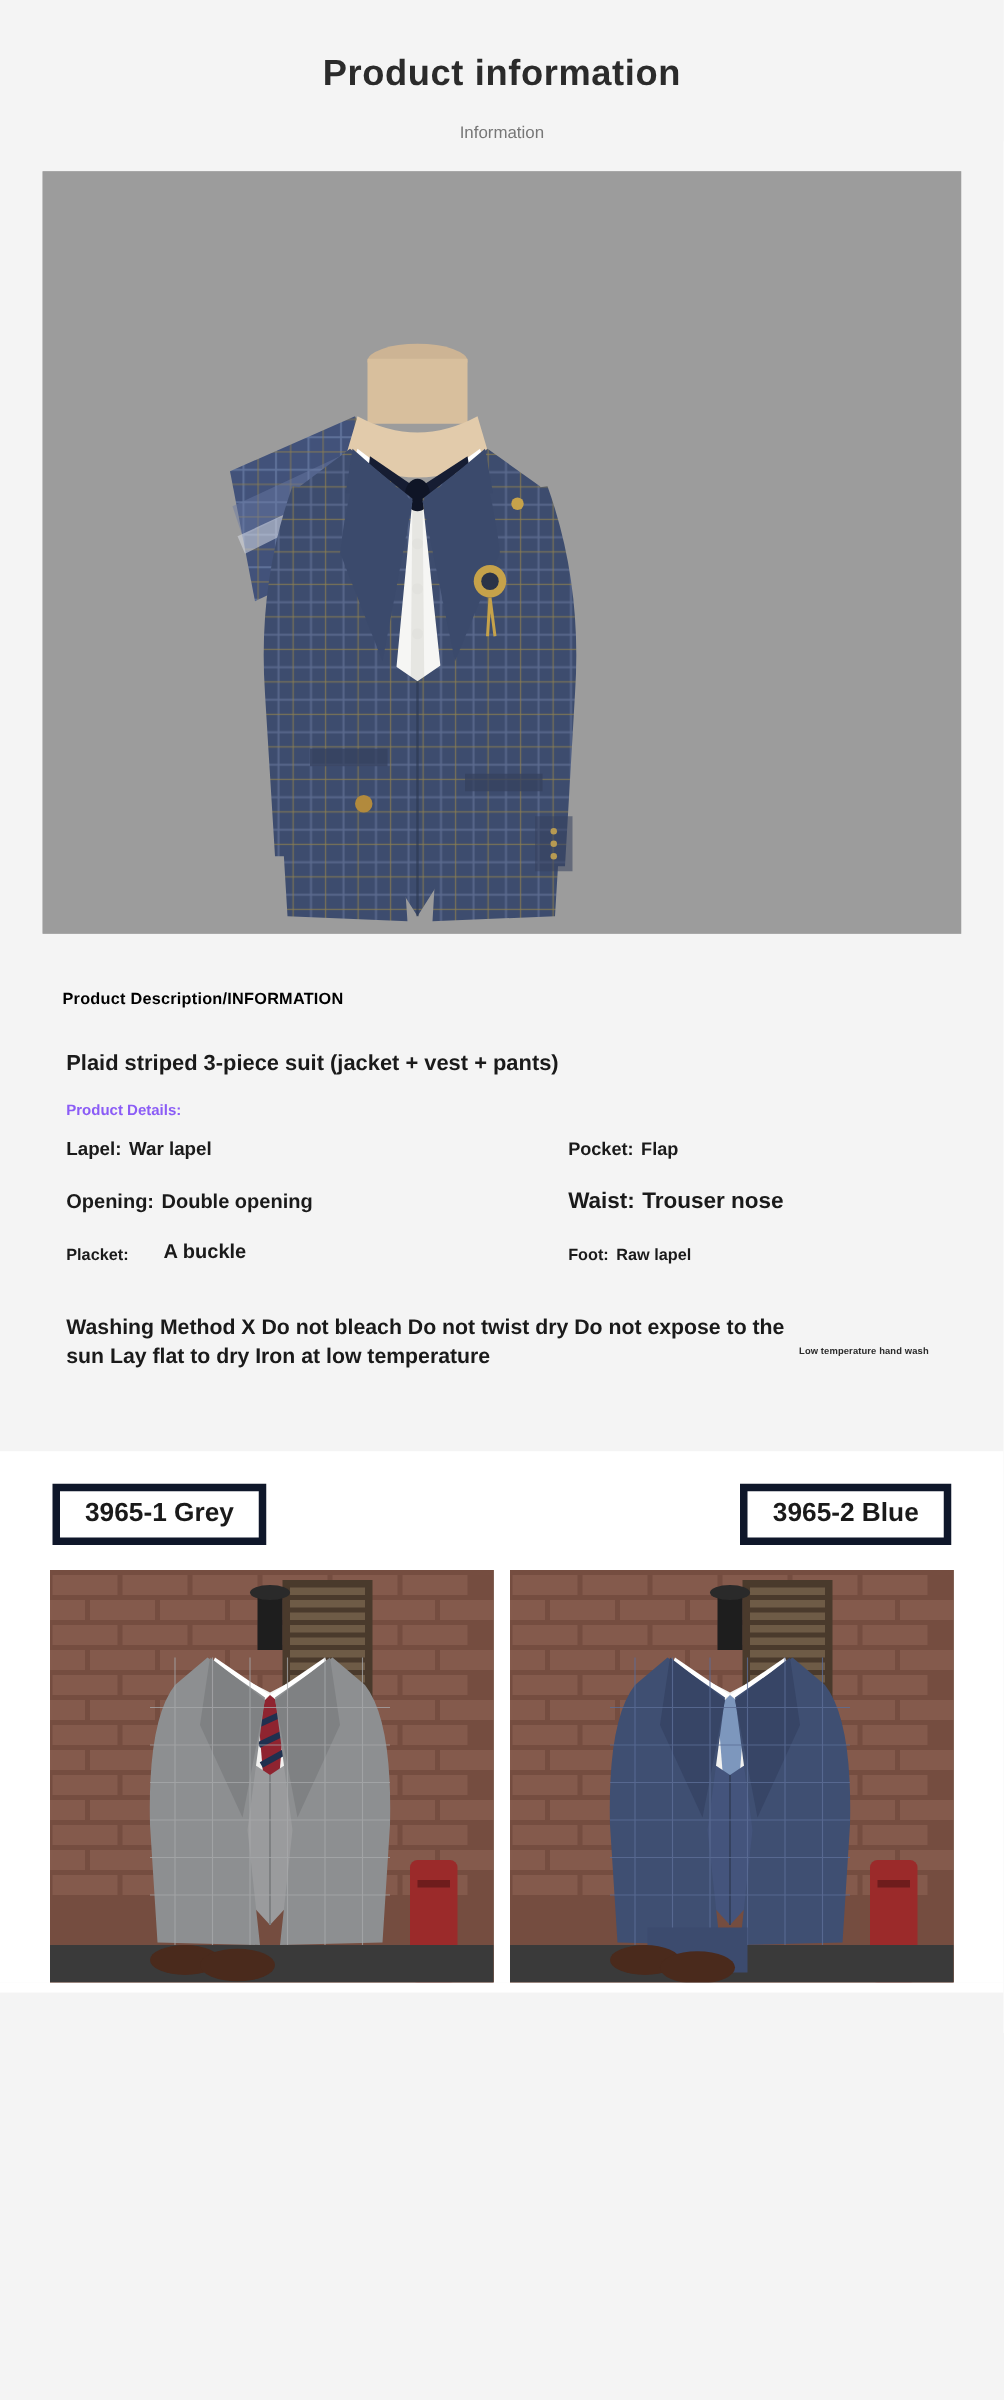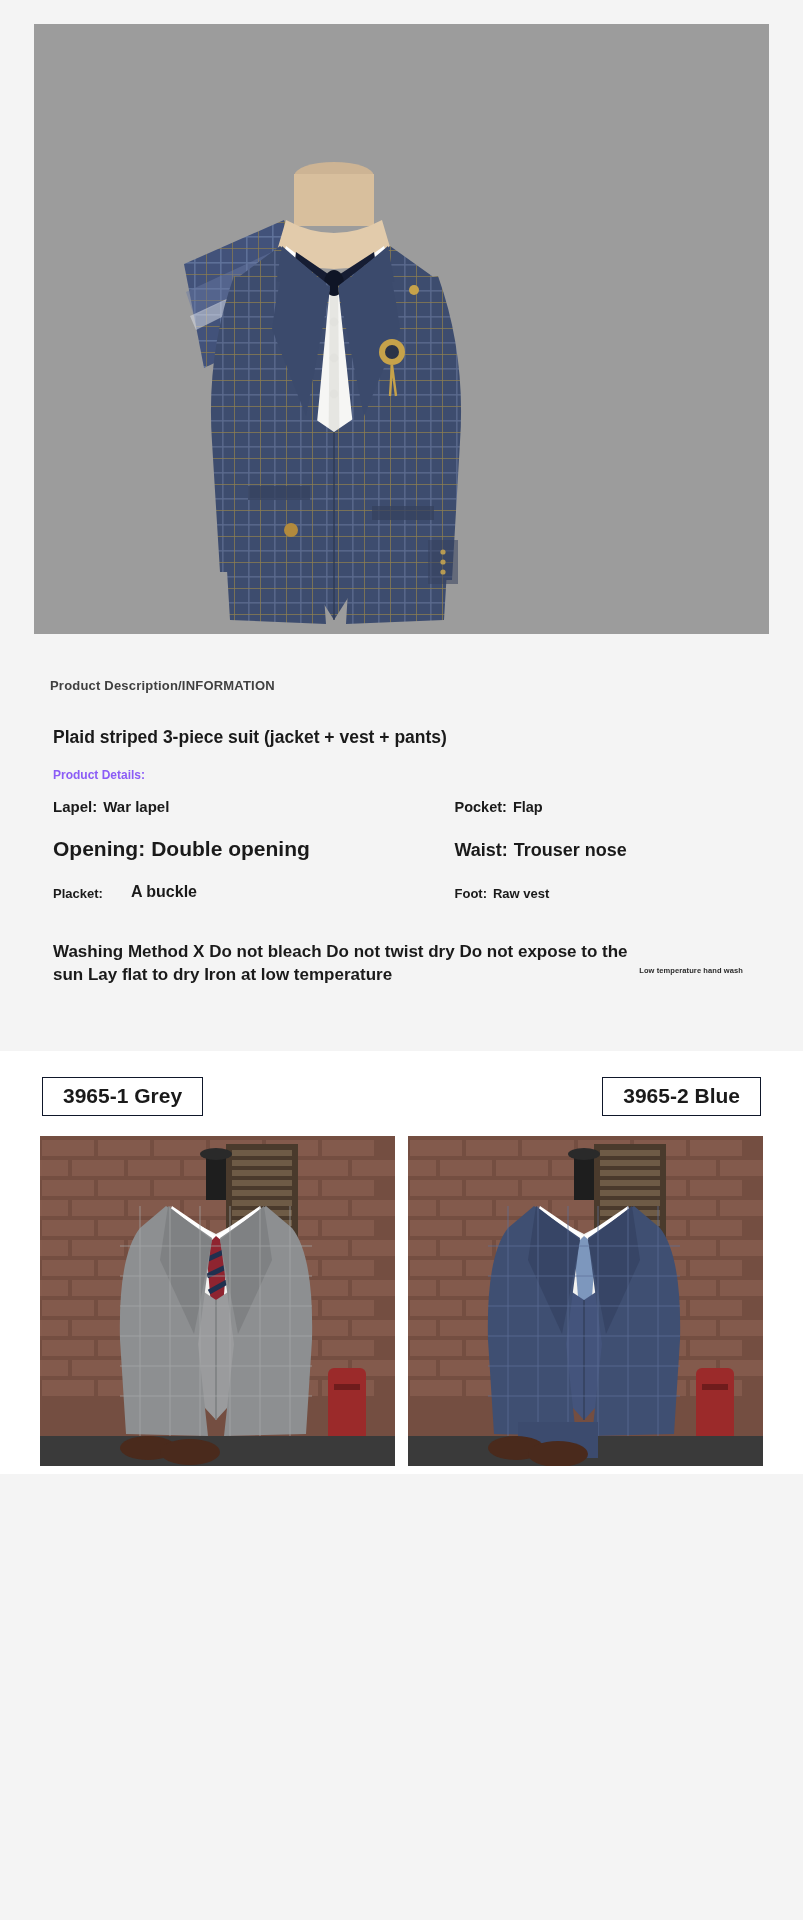--- a/index.html
+++ b/index.html
@@ -64,21 +64,21 @@
     line-height: 1.1;
   }
 
   
   .specs {
     padding: 44px 50px 0 50px;
   }
   .spec-kicker {
     font-size: 13px;
     font-weight: bold;
-    color: #404040;
+    color: #000000;
     letter-spacing: 0.2px;
   }
   .spec-headline {
     margin-top: 34px;
     font-size: 17.5px;
     font-weight: bold;
     color: #1a1a1a;
     padding-left: 3px;
   }
   .spec-details-title {
@@ -95,21 +95,21 @@
     row-gap: 22px;
     column-gap: 10px;
     align-items: baseline;
   }
   .spec-cell { display: flex; align-items: flex-end; gap: 6px; padding-left: 3px; }
   .spec-cell.right { padding-left: 48px; }
   .sp-label { font-weight: bold; color: #1a1a1a; }
   .sp-value { font-weight: bold; color: #1a1a1a; }
 
   .r1 .sp-label, .r1 .sp-value { font-size: 15px; }
-  .r2 .sp-label, .r2 .sp-value { font-size: 21px; }
+  .r2 .sp-label, .r2 .sp-value { font-size: 16px; }
   .r1b .sp-label, .r1b .sp-value { font-size: 14.5px; }
   .r2b .sp-label, .r2b .sp-value { font-size: 18px; }
   .r3 .sp-label { font-size: 13px; }
   .r3 .sp-value { font-size: 16px; margin-left: 22px; }
   .r3b .sp-label, .r3b .sp-value { font-size: 13px; }
 
   .washing {
     margin-top: 40px;
     padding-left: 3px;
     font-size: 17px;
@@ -136,21 +136,21 @@
     background: #ffffff;
     padding: 26px 20px 0 20px;
     width: 803px;
   }
   .variant-titles {
     display: flex;
     justify-content: space-between;
     padding: 0 22px;
   }
   .variant-chip {
-    border: 1px solid #0f172a;
+    border: 6px solid #0f172a;
     background: #ffffff;
     padding: 6px 20px 8px 20px;
     font-size: 21px;
     font-weight: bold;
     color: #1a1a1a;
     line-height: 1.1;
   }
   .variant-photos {
     margin-top: 20px;
     display: flex;
@@ -166,20 +166,24 @@
   }
   .photo svg { display: block; }
 
   .footer-pad { height: 8px; background: #ffffff; }
 </style>
 </head>
 <body>
 
 <div class="page">
 
+  <div class="header">
+    <div class="header-title">Product information</div>
+    <div class="header-sub">Information</div>
+  </div>
 
   <div class="hero-wrap">
     <svg class="hero-canvas" viewBox="0 0 735 610" width="735" height="610">
       <defs>
         <pattern id="plaid" width="26" height="26" patternUnits="userSpaceOnUse">
           <rect width="26" height="26" fill="#3d4c6e"></rect>
           <rect width="26" height="1.6" y="6" fill="#5a6a8e" opacity="0.85"></rect>
           <rect width="1.6" height="26" x="6" fill="#5a6a8e" opacity="0.85"></rect>
           <rect width="26" height="1" y="18" fill="#8c7d4e" opacity="0.75"></rect>
           <rect width="1" height="26" x="18" fill="#8c7d4e" opacity="0.75"></rect>
@@ -270,21 +274,21 @@
         <span class="sp-label">Waist:</span>
         <span class="sp-value">Trouser nose</span>
       </div>
 
       <div class="spec-cell r3">
         <span class="sp-label">Placket:</span>
         <span class="sp-value">A buckle</span>
       </div>
       <div class="spec-cell right r3b">
         <span class="sp-label">Foot:</span>
-        <span class="sp-value">Raw vest</span>
+        <span class="sp-value">Raw lapel</span>
       </div>
     </div>
 
     <div class="washing">
       <span>Washing Method X Do not bleach Do not twist dry Do not expose to the sun Lay flat to dry Iron at low temperature</span>
       <span class="wash-note">Low temperature hand wash</span>
     </div>
 
     <div class="gap-bottom"></div>
   </div>

